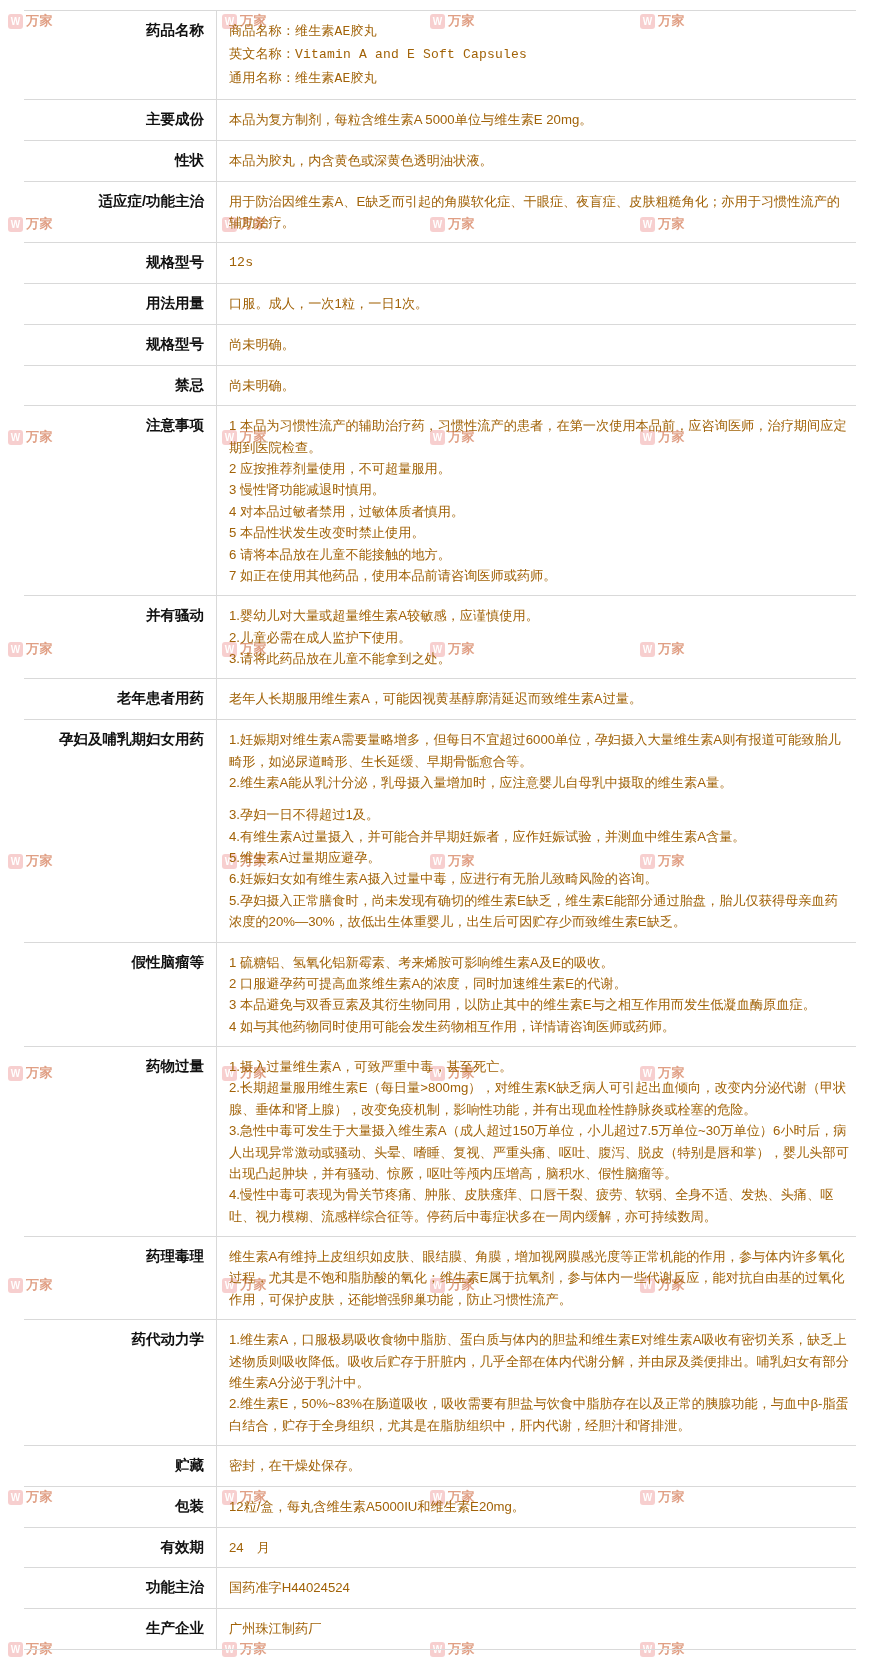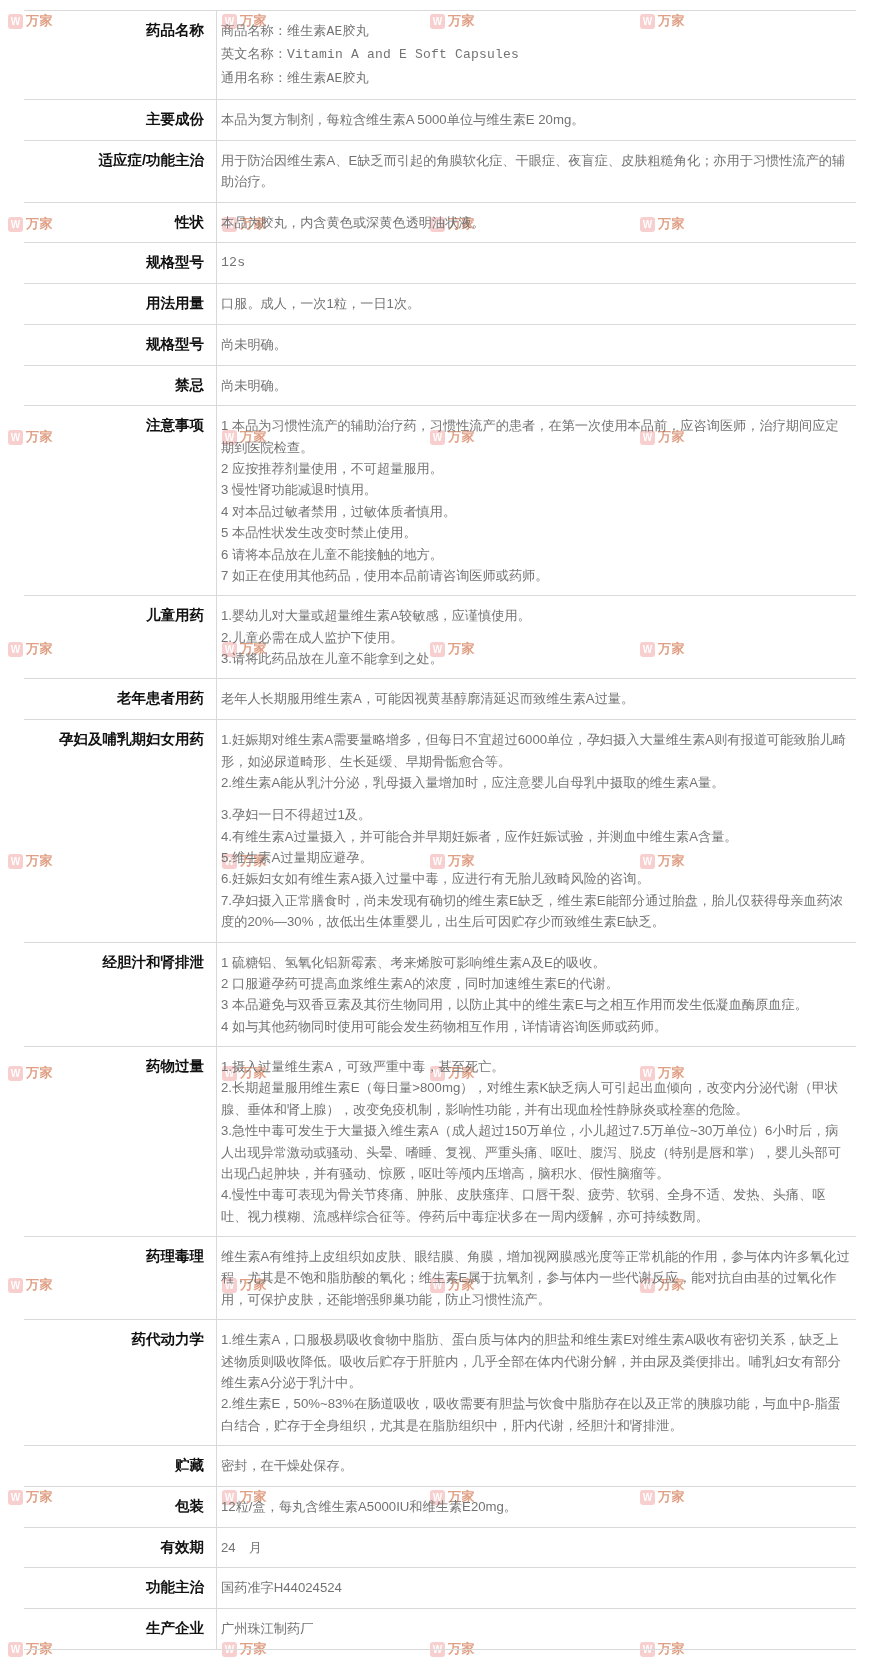--- a/index.html
+++ b/index.html
@@ -40,24 +40,24 @@
     padding: 9px 12px 9px 4px;
     font-size: 14.5px;
     font-weight: bold;
     color: #111;
     line-height: 1.5;
     border-right: 1px solid #d9d9d9;
     white-space: normal;
   }
   td.value {
     vertical-align: top;
-    padding: 9px 6px 9px 4px;
+    padding: 9px 6px 9px 12px;
     font-size: 13.2px;
     line-height: 1.62;
-    color: #737373;
+    color: #a16207;
   }
   .kv {
     margin: 0;
     padding: 0;
   }
   .kv-row {
     display: block;
     white-space: nowrap;
     line-height: 1.72;
   }
@@ -277,27 +277,27 @@
           </div>
         </td>
       </tr>
 
       <tr>
         <td class="label">主要成份</td>
         <td class="value">本品为复方制剂，每粒含维生素A 5000单位与维生素E 20mg。</td>
       </tr>
 
       <tr>
+        <td class="label">性状</td>
+        <td class="value">本品为胶丸，内含黄色或深黄色透明油状液。</td>
+      </tr>
+
+      <tr>
         <td class="label">适应症/功能主治</td>
         <td class="value">用于防治因维生素A、E缺乏而引起的角膜软化症、干眼症、夜盲症、皮肤粗糙角化；亦用于习惯性流产的辅助治疗。</td>
-      </tr>
-
-      <tr>
-        <td class="label">性状</td>
-        <td class="value">本品为胶丸，内含黄色或深黄色透明油状液。</td>
       </tr>
 
       <tr>
         <td class="label">规格型号</td>
         <td class="value mono">12s</td>
       </tr>
 
       <tr>
         <td class="label">用法用量</td>
         <td class="value">口服。成人，一次1粒，一日1次。</td>
@@ -320,21 +320,21 @@
             <p>2 应按推荐剂量使用，不可超量服用。</p>
             <p>3 慢性肾功能减退时慎用。</p>
             <p>4 对本品过敏者禁用，过敏体质者慎用。</p>
             <p>5 本品性状发生改变时禁止使用。</p>
             <p>6 请将本品放在儿童不能接触的地方。</p>
             <p>7 如正在使用其他药品，使用本品前请咨询医师或药师。</p>
           </td>
       </tr>
 
       <tr>
-        <td class="label">儿童用药</td>
+        <td class="label">并有骚动</td>
         <td class="value lines">
             <p>1.婴幼儿对大量或超量维生素A较敏感，应谨慎使用。</p>
             <p>2.儿童必需在成人监护下使用。</p>
             <p>3.请将此药品放在儿童不能拿到之处。</p>
           </td>
       </tr>
 
       <tr>
         <td class="label">老年患者用药</td>
         <td class="value">老年人长期服用维生素A，可能因视黄基醇廓清延迟而致维生素A过量。</td>
@@ -343,26 +343,26 @@
       <tr>
         <td class="label">孕妇及哺乳期妇女用药</td>
         <td class="value lines">
             <p>1.妊娠期对维生素A需要量略增多，但每日不宜超过6000单位，孕妇摄入大量维生素A则有报道可能致胎儿畸形，如泌尿道畸形、生长延缓、早期骨骺愈合等。</p>
             <p>2.维生素A能从乳汁分泌，乳母摄入量增加时，应注意婴儿自母乳中摄取的维生素A量。</p>
             <p class="gap"></p>
             <p>3.孕妇一日不得超过1及。</p>
             <p>4.有维生素A过量摄入，并可能合并早期妊娠者，应作妊娠试验，并测血中维生素A含量。</p>
             <p>5.维生素A过量期应避孕。</p>
             <p>6.妊娠妇女如有维生素A摄入过量中毒，应进行有无胎儿致畸风险的咨询。</p>
-            <p>7.孕妇摄入正常膳食时，尚未发现有确切的维生素E缺乏，维生素E能部分通过胎盘，胎儿仅获得母亲血药浓度的20%—30%，故低出生体重婴儿，出生后可因贮存少而致维生素E缺乏。</p>
-          </td>
-      </tr>
-
-      <tr>
-        <td class="label">经胆汁和肾排泄</td>
+            <p>5.孕妇摄入正常膳食时，尚未发现有确切的维生素E缺乏，维生素E能部分通过胎盘，胎儿仅获得母亲血药浓度的20%—30%，故低出生体重婴儿，出生后可因贮存少而致维生素E缺乏。</p>
+          </td>
+      </tr>
+
+      <tr>
+        <td class="label">假性脑瘤等</td>
         <td class="value lines">
             <p>1 硫糖铝、氢氧化铝新霉素、考来烯胺可影响维生素A及E的吸收。</p>
             <p>2 口服避孕药可提高血浆维生素A的浓度，同时加速维生素E的代谢。</p>
             <p>3 本品避免与双香豆素及其衍生物同用，以防止其中的维生素E与之相互作用而发生低凝血酶原血症。</p>
             <p>4 如与其他药物同时使用可能会发生药物相互作用，详情请咨询医师或药师。</p>
           </td>
       </tr>
 
       <tr>
         <td class="label">药物过量</td>

